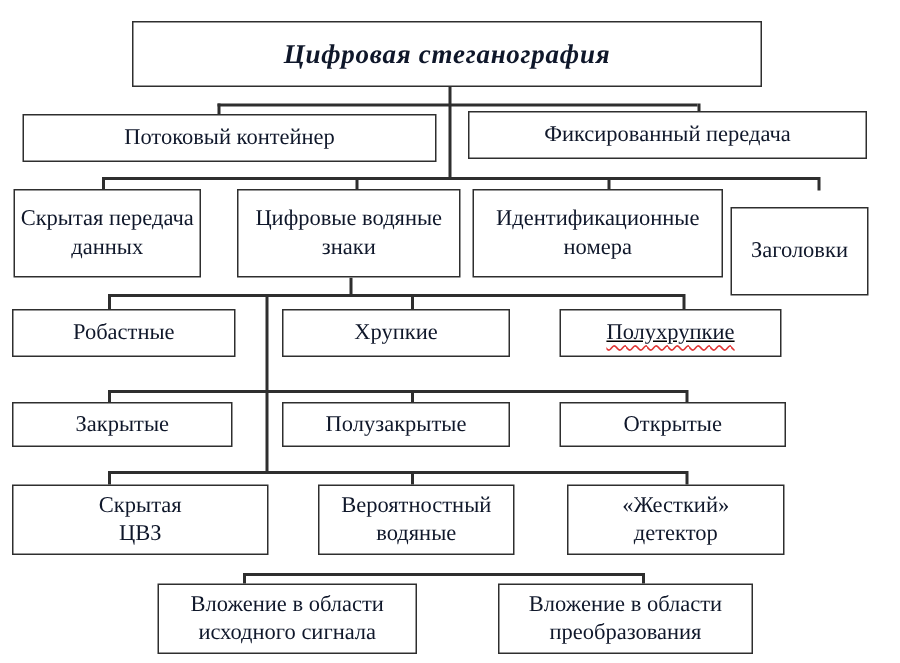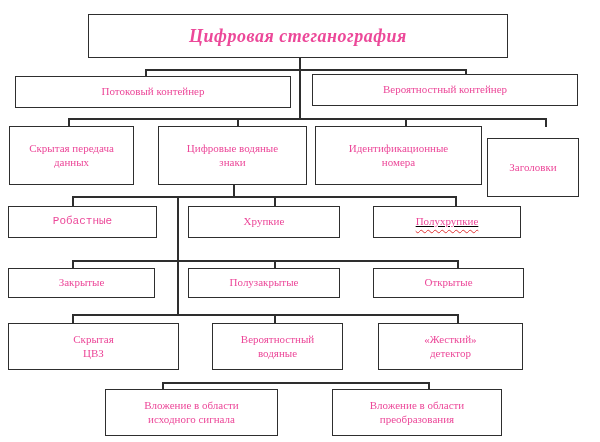--- a/index.html
+++ b/index.html
@@ -2,32 +2,32 @@
 <html><head>
 <meta charset="utf-8">
 <style>
   html, body { margin: 0; padding: 0; background: #ffffff; }
   #stage {
     position: relative;
     width: 600px;
     height: 442px;
     background: #ffffff;
     font-family: "Liberation Serif", "DejaVu Serif", serif;
-    color: #ec4899;
+    color: #0f172a;
     overflow: hidden;
   }
   .box {
     position: absolute;
     border: 1.5px solid #2e2e2e;
     background: #ffffff;
     display: flex;
     align-items: center;
     justify-content: center;
     text-align: center;
-    font-size: 11px;
+    font-size: 15px;
     line-height: 1.25;
     white-space: pre-line;
     box-sizing: border-box;
   }
   .title-box {
     font-size: 18px;
     font-weight: bold;
     font-style: italic;
     letter-spacing: 0.5px;
   }
@@ -75,31 +75,31 @@
   <div class="vline" style="left:274px; top:314px; height:10px;"></div>
   <div class="vline" style="left:457px; top:314px; height:10px;"></div>
 
   <div class="hline" style="left:162px; top:382px; width:267px;"></div>
   <div class="vline" style="left:162px; top:382px; height:8px;"></div>
   <div class="vline" style="left:428px; top:382px; height:8px;"></div>
 
   <div class="box title-box" style="left:88px; top:14px; width:420px; height:44px;">Цифровая стеганография</div>
 
   <div class="box" style="left:15px; top:76px; width:276px; height:32px;">Потоковый контейнер</div>
-  <div class="box" style="left:312px; top:74px; width:266px; height:32px;">Вероятностный контейнер</div>
+  <div class="box" style="left:312px; top:74px; width:266px; height:32px;">Фиксированный передача</div>
 
   <div class="box" style="left:9px; top:126px; width:125px; height:59px;">Скрытая передача
 данных</div>
   <div class="box" style="left:158px; top:126px; width:149px; height:59px;">Цифровые водяные
 знаки</div>
   <div class="box" style="left:315px; top:126px; width:167px; height:59px;">Идентификационные
 номера</div>
   <div class="box" style="left:487px; top:126px; width:92px; height:59px;margin-top:12px;">Заголовки</div>
 
-  <div class="box" style="left:8px; top:206px; width:149px; height:32px;font-family:Liberation Mono, monospace;">Робастные</div>
+  <div class="box" style="left:8px; top:206px; width:149px; height:32px;">Робастные</div>
   <div class="box" style="left:188px; top:206px; width:152px; height:32px;">Хрупкие</div>
   <div class="box" style="left:373px; top:206px; width:148px; height:32px;">
     <span class="u-black"><span class="u-red">Полухрупкие</span></span>
   </div>
 
   <div class="box" style="left:8px; top:268px; width:147px; height:30px;">Закрытые</div>
   <div class="box" style="left:188px; top:268px; width:152px; height:30px;">Полузакрытые</div>
   <div class="box" style="left:373px; top:268px; width:151px; height:30px;">Открытые</div>
 
   <div class="box" style="left:8px; top:323px; width:171px; height:47px;">Скрытая

